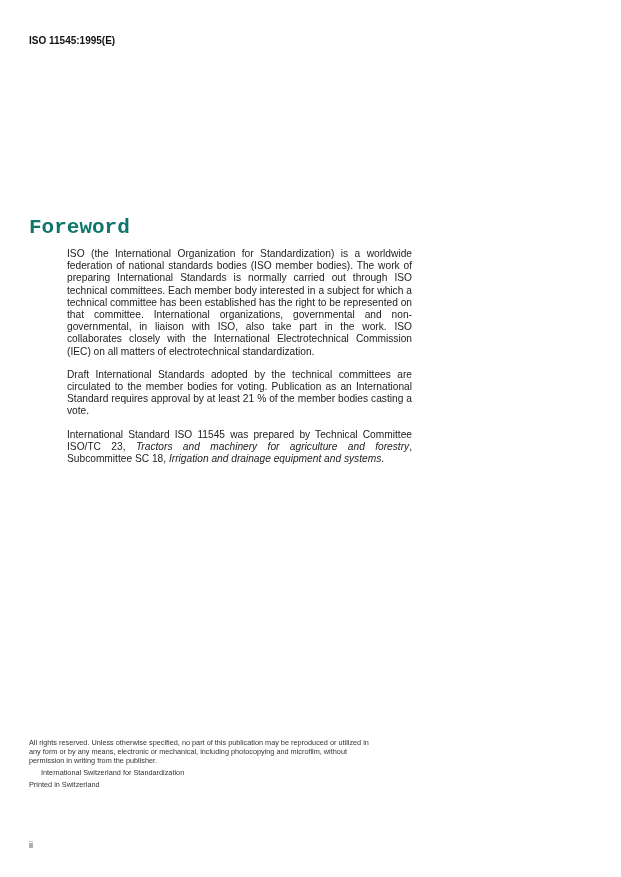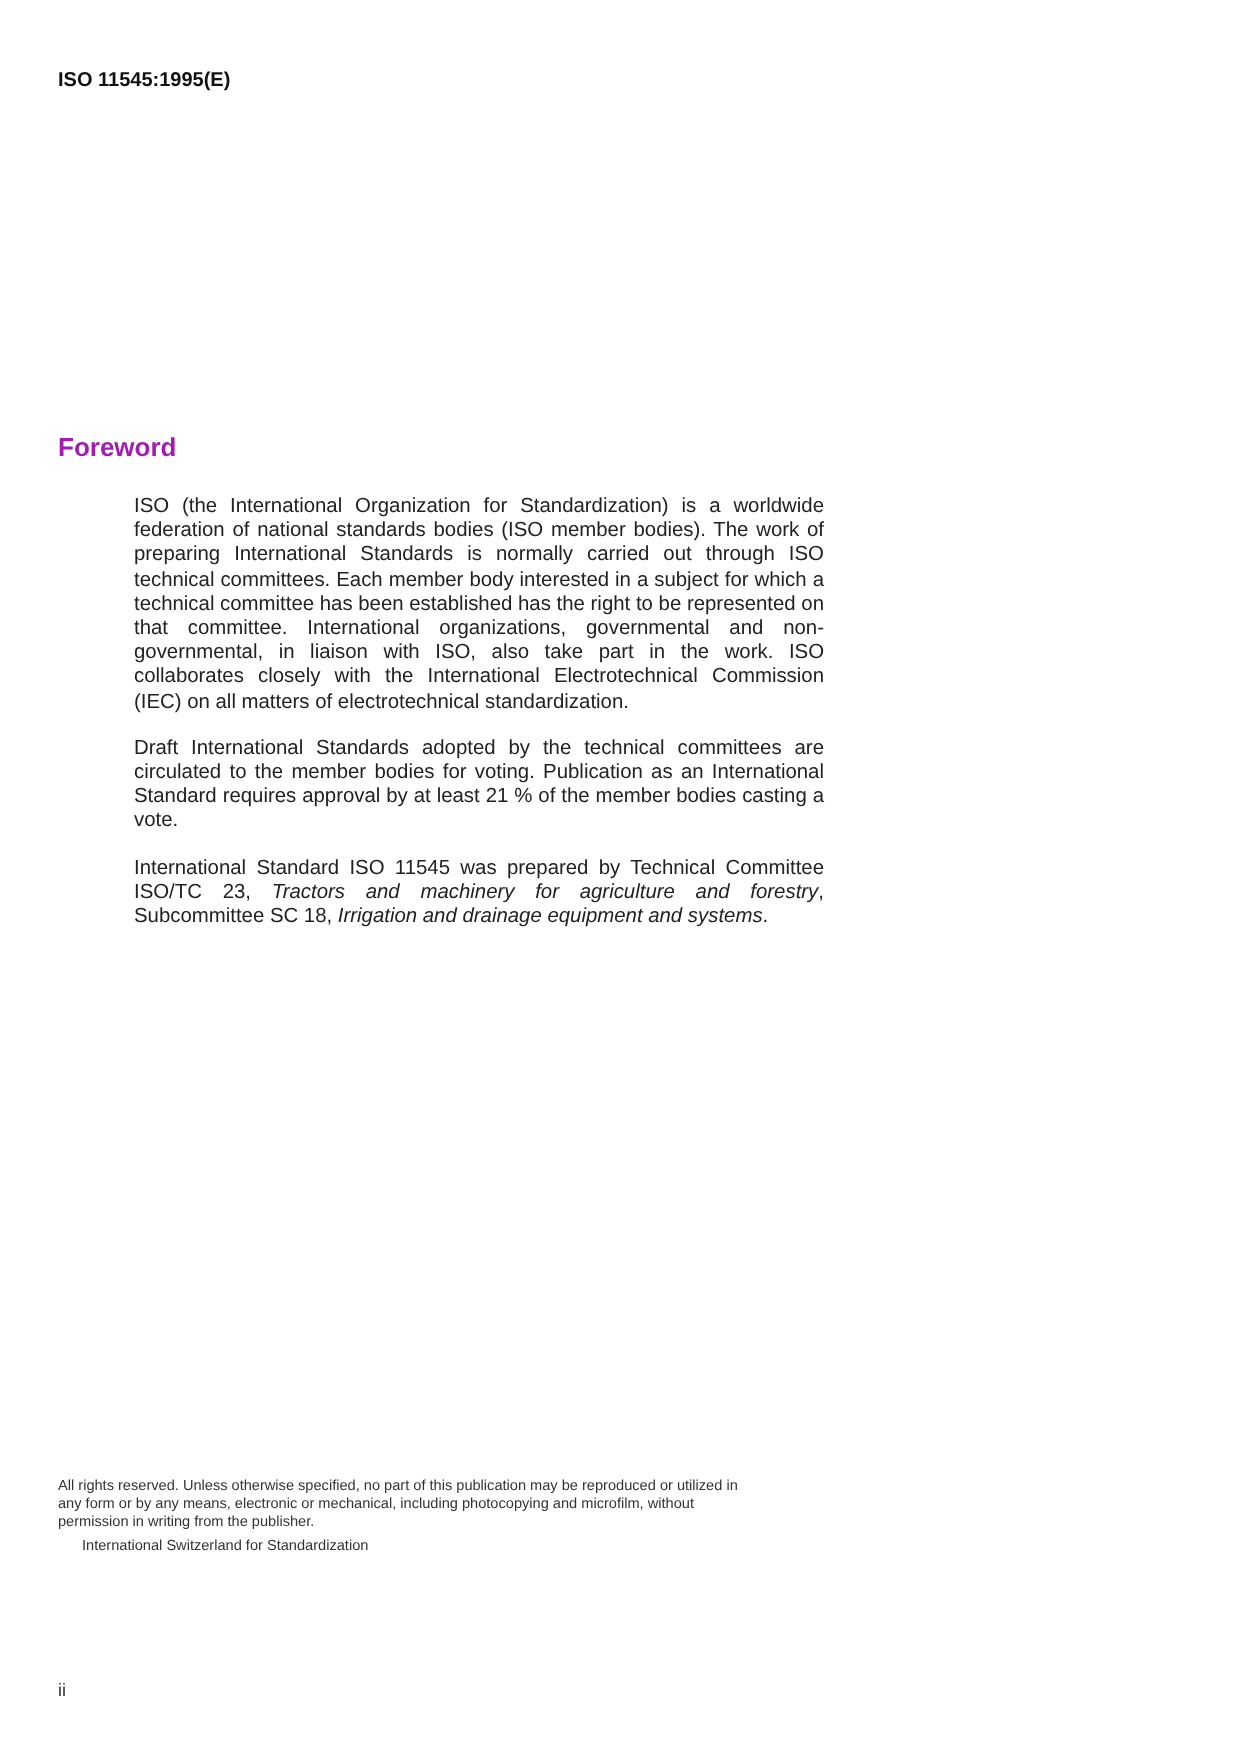--- a/index.html
+++ b/index.html
@@ -1,19 +1,19 @@
 <!DOCTYPE html>
 <html><head>
 <meta charset="utf-8">
 <style>
   html, body { margin: 0; padding: 0; background: #ffffff; }
   body { width: 621px; height: 877px; position: relative; overflow: hidden;
          font-family: "Liberation Sans", sans-serif; color: #1a1a1a; }
   .header { position: absolute; left: 29px; top: 35px; font-size: 10px; font-weight: bold; color: #111; }
-  .title { position: absolute; left: 29px; top: 216px; font-size: 13px; font-weight: bold; color: #a21caf; }
+  .title { position: absolute; left: 29px; top: 216px; font-size: 21px; font-weight: bold; color: #0f766e; font-family: Liberation Mono, monospace; }
   .body { position: absolute; left: 29px; top: 248px; width: 345px; font-size: 10.2px; line-height: 12.2px; text-align: justify; color: #222; margin-left: 38px; }
   .body p { margin: 0 0 11px 0; }
   .body em { font-style: italic; }
   .footer { position: absolute; left: 29px; top: 738px; width: 350px; font-size: 7.3px; line-height: 9px; color: #333; }
   .footer .line { display: block; }
   .footer .indent { padding-left: 12px; }
   .footer .gap { margin-top: 3px; }
   .pageno { position: absolute; left: 29px; top: 840px; font-size: 9px; color: #333; }
 </style>
 </head>
@@ -25,15 +25,16 @@
 
 <div class="body">
   <p>ISO (the International Organization for Standardization) is a worldwide federation of national standards bodies (ISO member bodies). The work of preparing International Standards is normally carried out through ISO technical committees. Each member body interested in a subject for which a technical committee has been established has the right to be represented on that committee. International organizations, governmental and non-governmental, in liaison with ISO, also take part in the work. ISO collaborates closely with the International Electrotechnical Commission (IEC) on all matters of electrotechnical standardization.</p>
   <p>Draft International Standards adopted by the technical committees are circulated to the member bodies for voting. Publication as an International Standard requires approval by at least 21 % of the member bodies casting a vote.</p>
   <p><span>International Standard ISO 11545 was prepared by Technical Committee ISO/TC 23, </span><em>Tractors and machinery for agriculture and forestry</em><span>, Subcommittee SC 18, </span><em>Irrigation and drainage equipment and systems</em><span>.</span></p>
 </div>
 
 <div class="footer">
   <span class="line">All rights reserved. Unless otherwise specified, no part of this publication may be reproduced or utilized in any form or by any means, electronic or mechanical, including photocopying and microfilm, without permission in writing from the publisher.</span>
   <span class="line indent gap">International Switzerland for Standardization</span>
+  <span class="line gap">Printed in Switzerland</span>
 </div>
 
 <div class="pageno">ii</div>
 
 </body></html>

